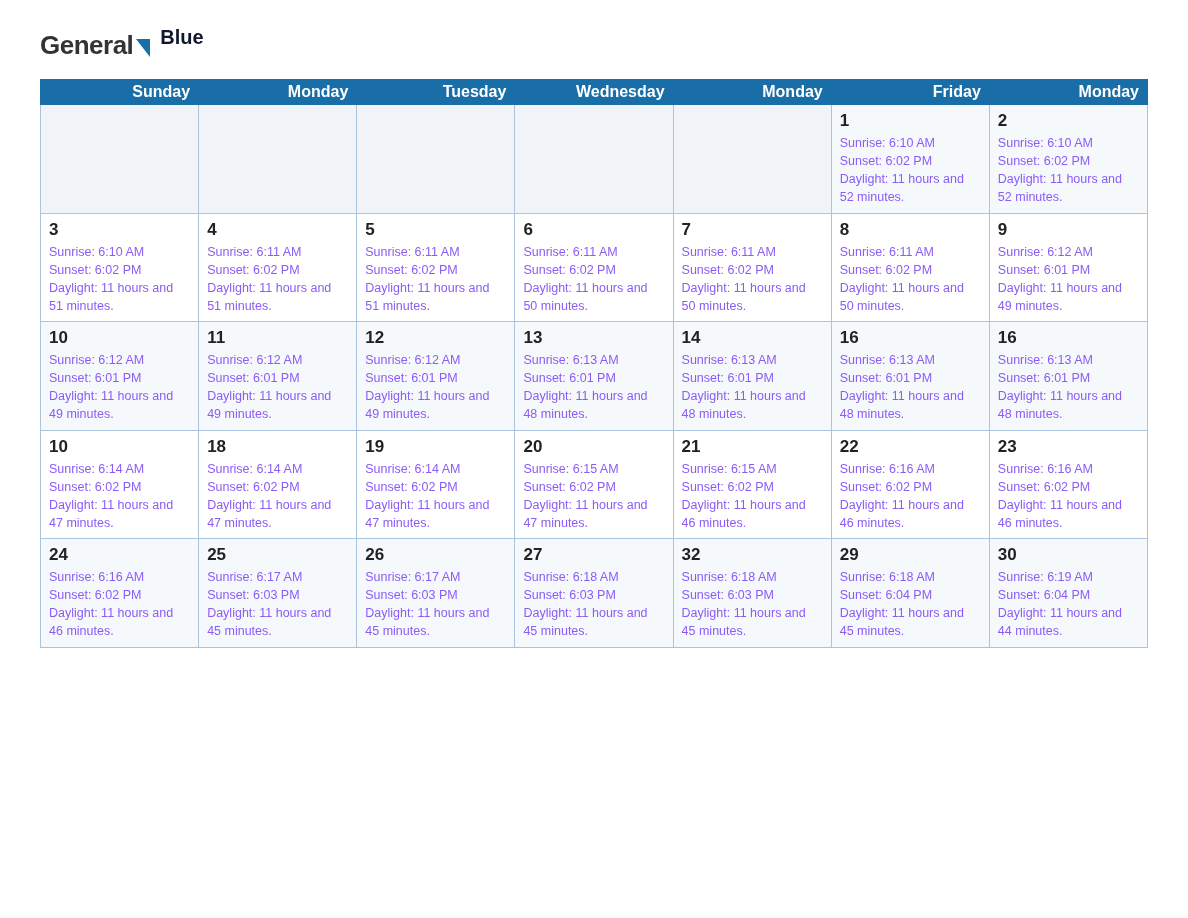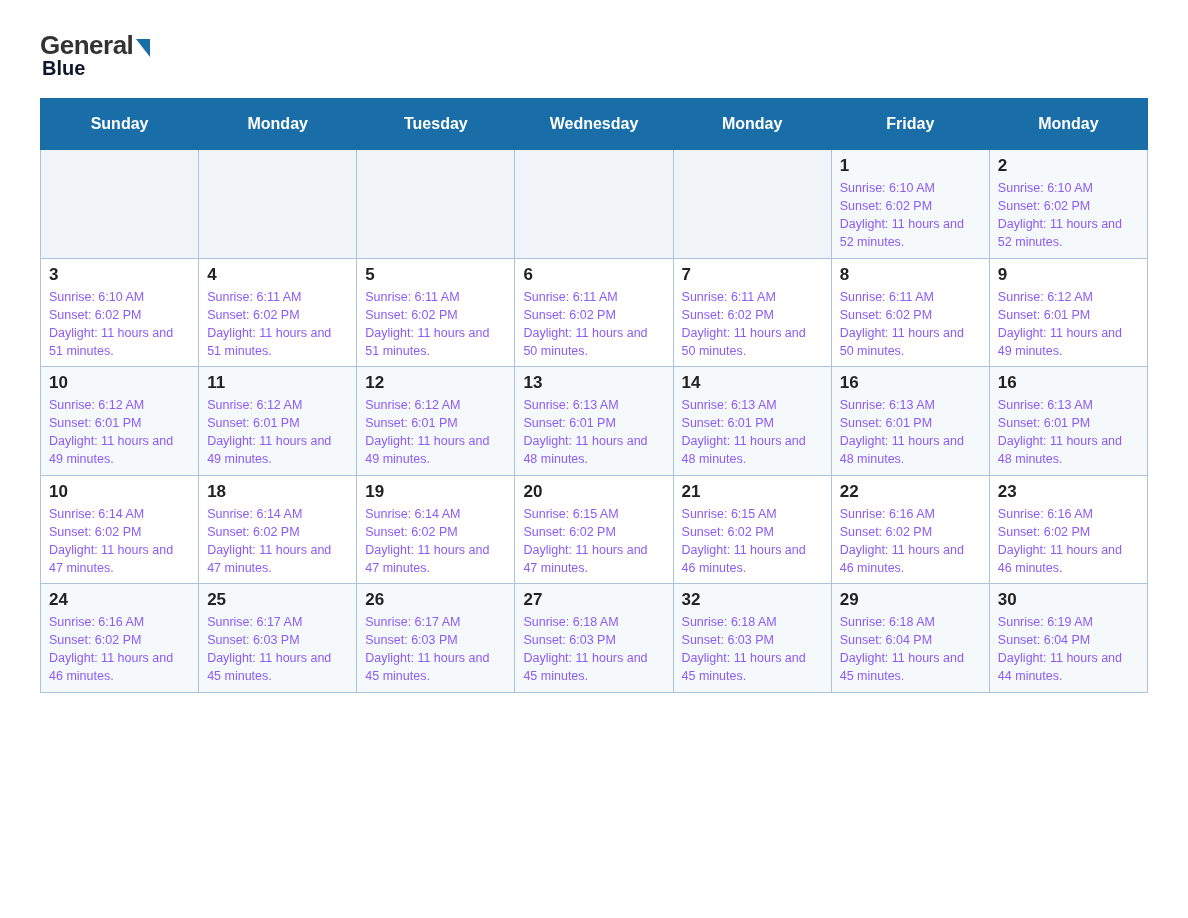--- a/index.html
+++ b/index.html
@@ -10,22 +10,23 @@
       color: #222;
     }
     .header-row {
       display: flex;
       justify-content: space-between;
       align-items: flex-start;
       margin-bottom: 18px;
     }
     .logo {
       display: flex;
-      flex-direction: column;
+      flex-direction: row;
       align-items: flex-start;
+      gap: 8px;
     }
     .logo-top {
       display: flex;
       align-items: center;
     }
     .logo-general {
       font-size: 26px;
       font-weight: bold;
       color: #333;
       letter-spacing: -0.5px;
@@ -63,22 +64,22 @@
     .calendar {
       width: 100%;
       border-collapse: collapse;
       margin-top: 8px;
     }
     .calendar thead tr th {
       background: #1a6ea8;
       color: #fff;
       font-size: 16px;
       font-weight: bold;
-      padding: 16px 8px;
-      text-align: center;
+      padding: 3px 8px;
+      text-align: right;
       border: 1px solid #1a6ea8;
     }
     .calendar tbody tr td {
       vertical-align: top;
       border: 1px solid #aac4dd;
       padding: 6px 8px;
       width: 14.28%;
       min-height: 90px;
       font-size: 13px;
       color: #222;

